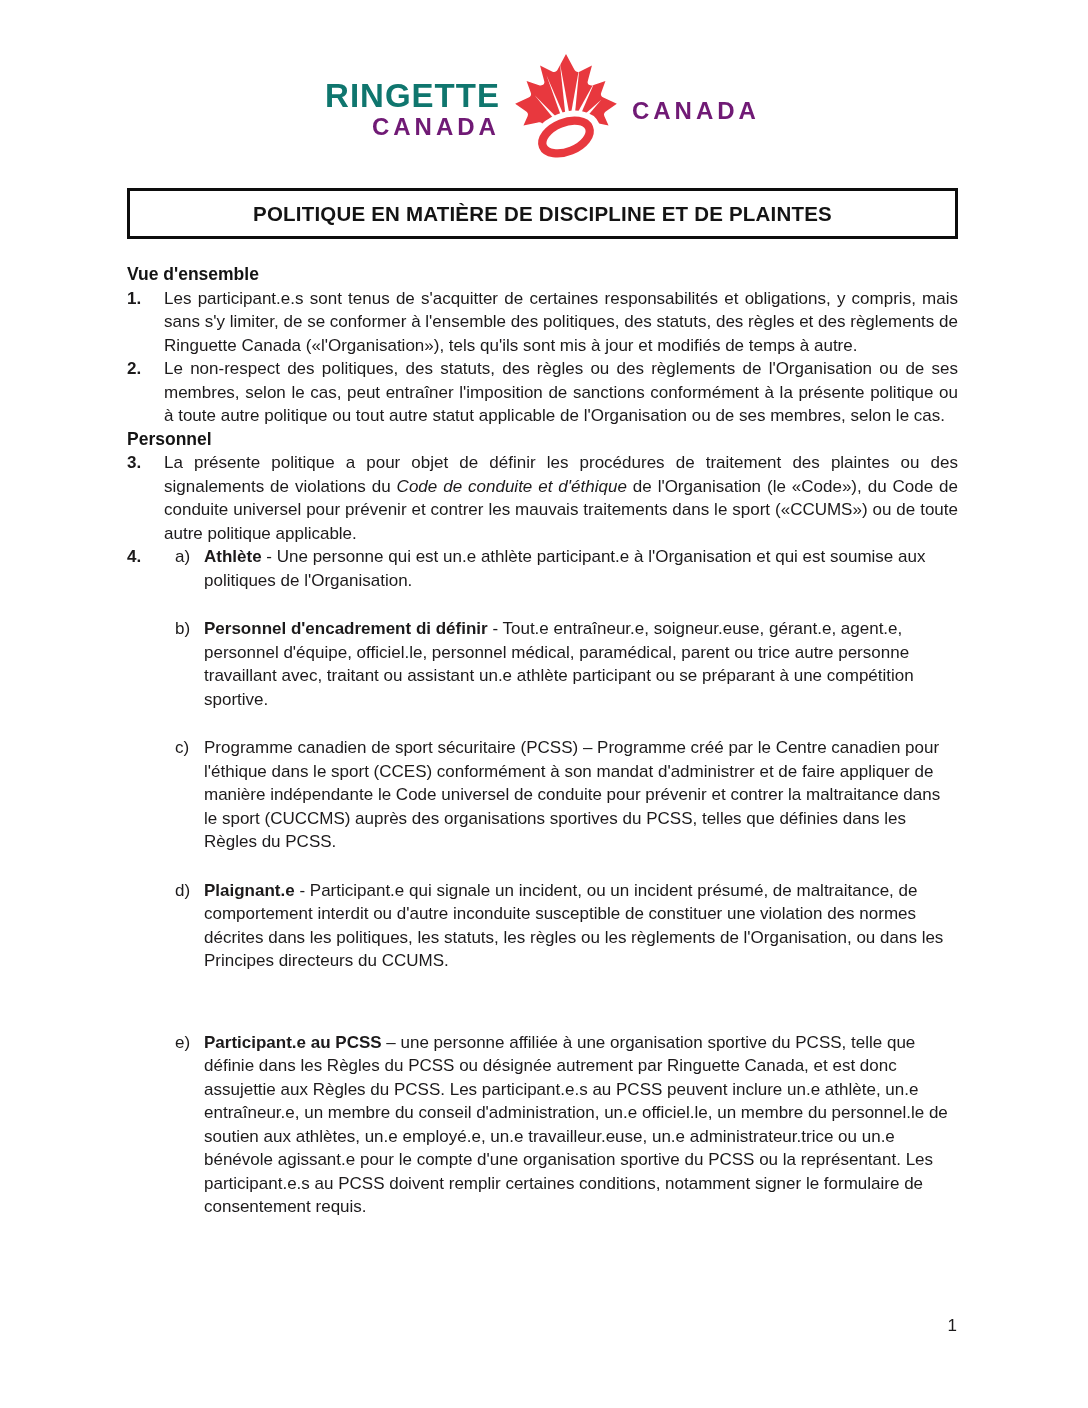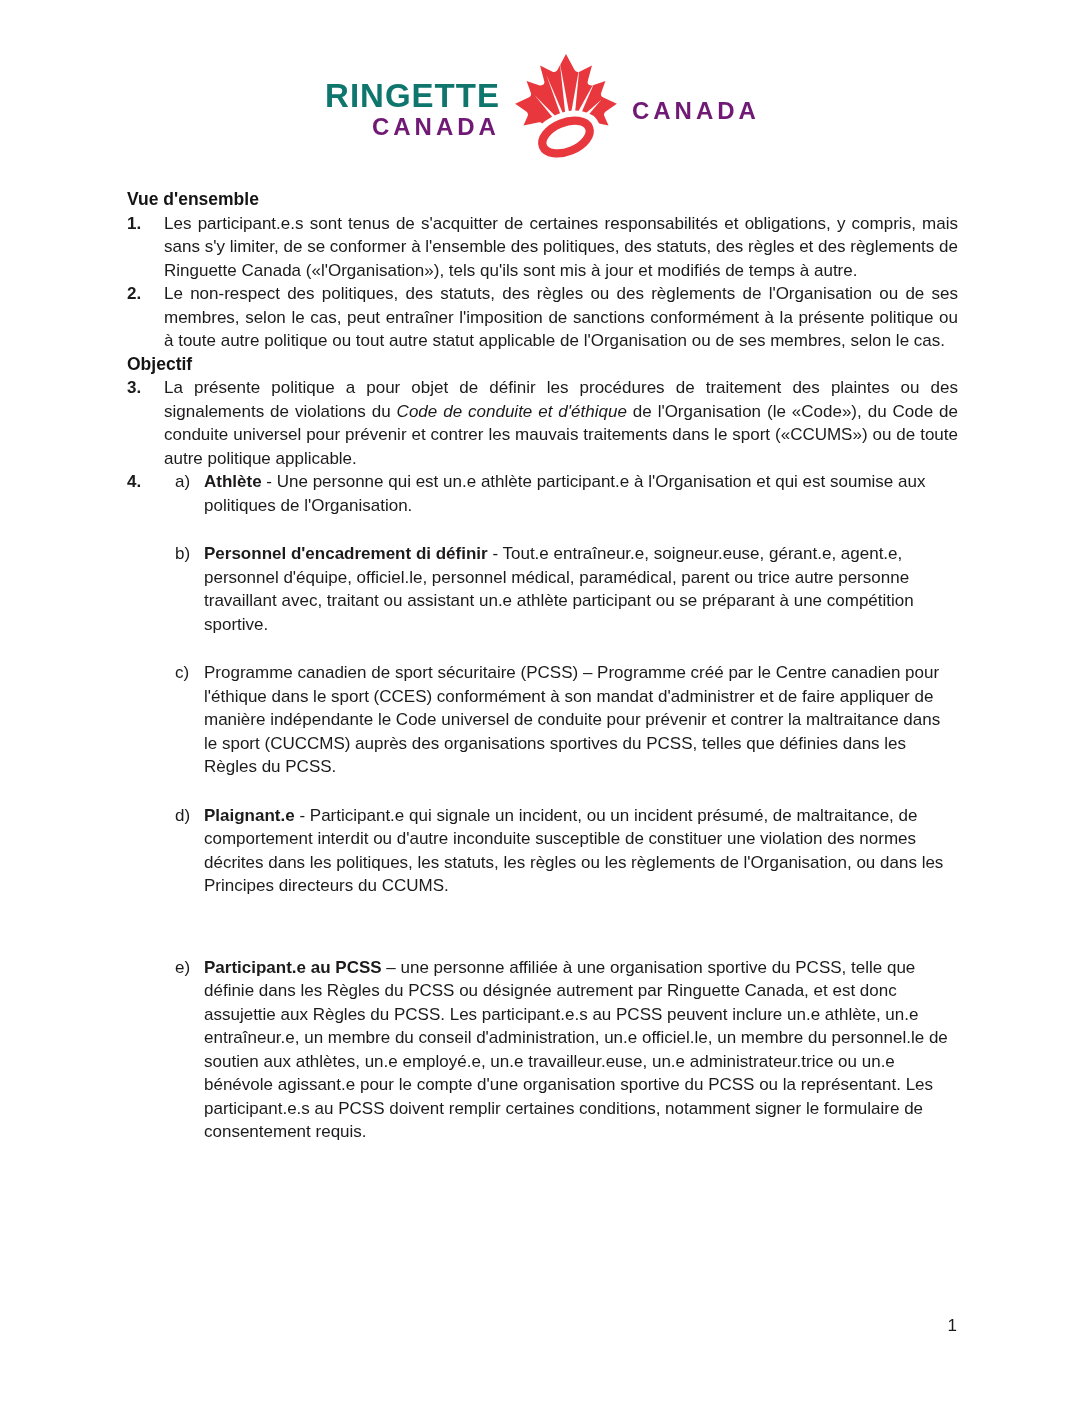--- a/index.html
+++ b/index.html
@@ -93,34 +93,37 @@
       <g transform="rotate(-22 50 80)">
         <ellipse cx="50" cy="80" rx="30" ry="19" fill="none" stroke="#ffffff" stroke-width="9"></ellipse>
         <ellipse cx="50" cy="80" rx="24" ry="14" fill="#ffffff" stroke="#e8383e" stroke-width="8"></ellipse>
       </g>
     </svg>
     <div class="wordmark fr">
       <div class="country">CANADA</div>
     </div>
   </header>
 
+  <div class="title-box">
+    <h1>POLITIQUE EN MATIÈRE DE DISCIPLINE ET DE PLAINTES</h1>
+  </div>
 
   <div class="doc">
 
     <h2 class="sec-heading">Vue d'ensemble</h2>
     <div class="num-item justify">
       <span class="num">1.</span>
       <span>Les participant.e.s sont tenus de s'acquitter de certaines responsabilités et obligations, y compris, mais sans s'y limiter, de se conformer à l'ensemble des politiques, des statuts, des règles et des règlements de Ringuette Canada («l'Organisation»), tels qu'ils sont mis à jour et modifiés de temps à autre.</span>
     </div>
     <div class="num-item justify">
       <span class="num">2.</span>
       <span>Le non-respect des politiques, des statuts, des règles ou des règlements de l'Organisation ou de ses membres, selon le cas, peut entraîner l'imposition de sanctions conformément à la présente politique ou à toute autre politique ou tout autre statut applicable de l'Organisation ou de ses membres, selon le cas.</span>
     </div>
 
-    <h2 class="sec-heading">Objectif</h2>
+    <h2 class="sec-heading">Personnel</h2>
     <div class="num-item justify">
       <span class="num">3.</span>
       <span><span>La présente politique a pour objet de définir les procédures de traitement des plaintes ou des signalements de violations du </span><span class="italic">Code de conduite et d'éthique</span><span> de l'Organisation (le «Code»), du Code de conduite universel pour prévenir et contrer les mauvais traitements dans le sport («CCUMS») ou de toute autre politique applicable.</span></span>
     </div>
 
     <div class="num-item">
       <span class="num">4.</span>
     </div>
 
     <div class="def">

